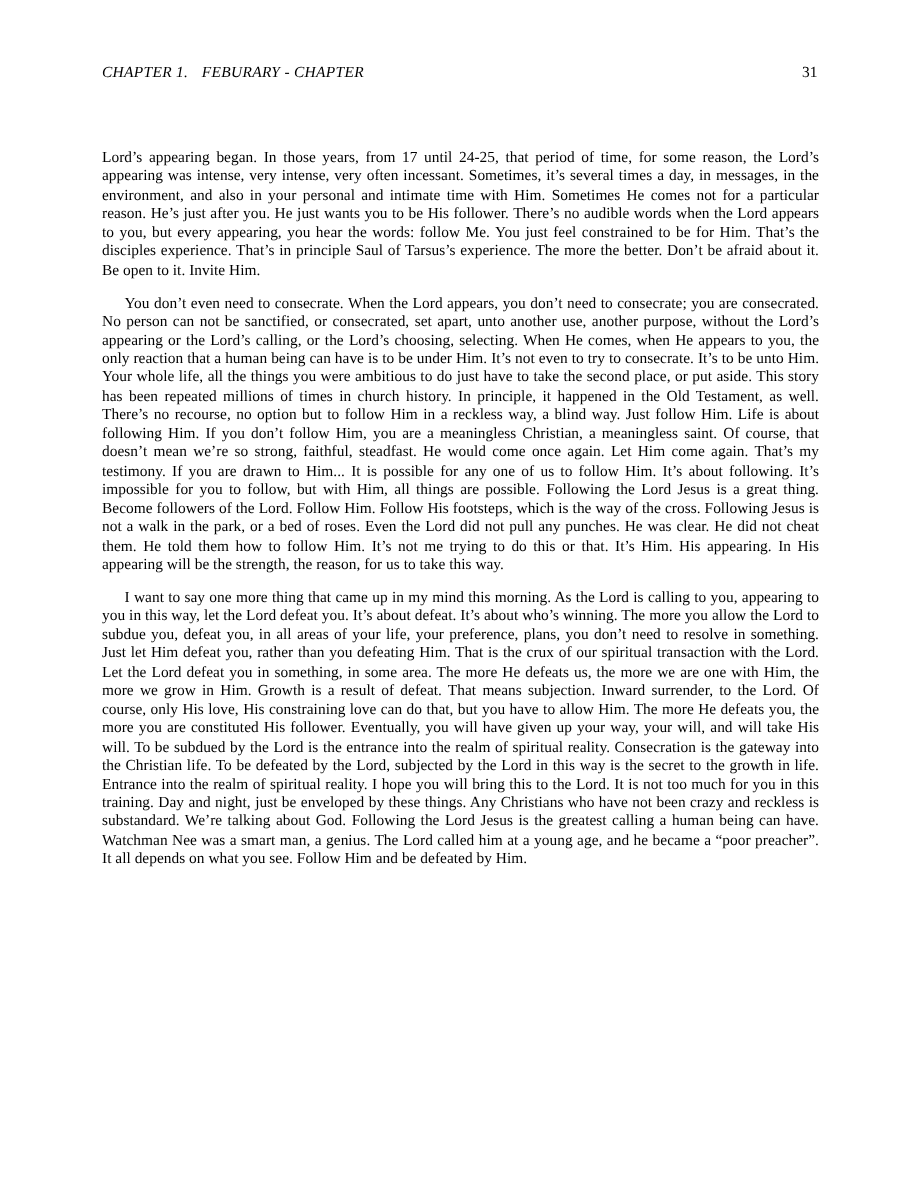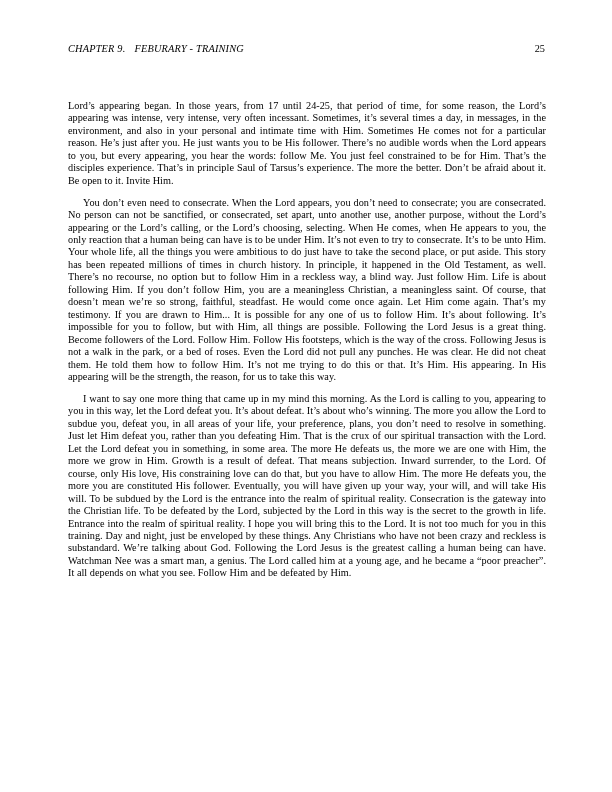--- a/index.html
+++ b/index.html
@@ -58,23 +58,23 @@
     text-indent: 0;
   }
 </style>
 </head>
 <body>
 
 <div class="page">
 
   <div class="running-header">
     <span class="chapter-mark">
-      <span>CHAPTER 9.</span><span class="chapter-title">FEBURARY - TRAINING</span>
+      <span>CHAPTER 1.</span><span class="chapter-title">FEBURARY - CHAPTER</span>
     </span>
-    <span class="page-number">25</span>
+    <span class="page-number">31</span>
   </div>
 
   <div class="body-text">
     <p class="no-indent">Lord’s appearing began. In those years, from 17 until 24-25, that period of time, for some reason, the Lord’s appearing was intense, very intense, very often incessant. Sometimes, it’s several times a day, in messages, in the environment, and also in your personal and intimate time with Him. Sometimes He comes not for a particular reason. He’s just after you. He just wants you to be His follower. There’s no audible words when the Lord appears to you, but every appearing, you hear the words: follow Me. You just feel constrained to be for Him. That’s the disciples experience. That’s in principle Saul of Tarsus’s experience. The more the better. Don’t be afraid about it. Be open to it. Invite Him.</p>
     <p>You don’t even need to consecrate. When the Lord appears, you don’t need to consecrate; you are consecrated. No person can not be sanctified, or consecrated, set apart, unto another use, another purpose, without the Lord’s appearing or the Lord’s calling, or the Lord’s choosing, selecting. When He comes, when He appears to you, the only reaction that a human being can have is to be under Him. It’s not even to try to consecrate. It’s to be unto Him. Your whole life, all the things you were ambitious to do just have to take the second place, or put aside. This story has been repeated millions of times in church history. In principle, it happened in the Old Testament, as well. There’s no recourse, no option but to follow Him in a reckless way, a blind way. Just follow Him. Life is about following Him. If you don’t follow Him, you are a meaningless Christian, a meaningless saint. Of course, that doesn’t mean we’re so strong, faithful, steadfast. He would come once again. Let Him come again. That’s my testimony. If you are drawn to Him... It is possible for any one of us to follow Him. It’s about following. It’s impossible for you to follow, but with Him, all things are possible. Following the Lord Jesus is a great thing. Become followers of the Lord. Follow Him. Follow His footsteps, which is the way of the cross. Following Jesus is not a walk in the park, or a bed of roses. Even the Lord did not pull any punches. He was clear. He did not cheat them. He told them how to follow Him. It’s not me trying to do this or that. It’s Him. His appearing. In His appearing will be the strength, the reason, for us to take this way.</p>
     <p>I want to say one more thing that came up in my mind this morning. As the Lord is calling to you, appearing to you in this way, let the Lord defeat you. It’s about defeat. It’s about who’s winning. The more you allow the Lord to subdue you, defeat you, in all areas of your life, your preference, plans, you don’t need to resolve in something. Just let Him defeat you, rather than you defeating Him. That is the crux of our spiritual transaction with the Lord. Let the Lord defeat you in something, in some area. The more He defeats us, the more we are one with Him, the more we grow in Him. Growth is a result of defeat. That means subjection. Inward surrender, to the Lord. Of course, only His love, His constraining love can do that, but you have to allow Him. The more He defeats you, the more you are constituted His follower. Eventually, you will have given up your way, your will, and will take His will. To be subdued by the Lord is the entrance into the realm of spiritual reality. Consecration is the gateway into the Christian life. To be defeated by the Lord, subjected by the Lord in this way is the secret to the growth in life. Entrance into the realm of spiritual reality. I hope you will bring this to the Lord. It is not too much for you in this training. Day and night, just be enveloped by these things. Any Christians who have not been crazy and reckless is substandard. We’re talking about God. Following the Lord Jesus is the greatest calling a human being can have. Watchman Nee was a smart man, a genius. The Lord called him at a young age, and he became a “poor preacher”. It all depends on what you see. Follow Him and be defeated by Him.</p>
   </div>
 
 </div>
 

